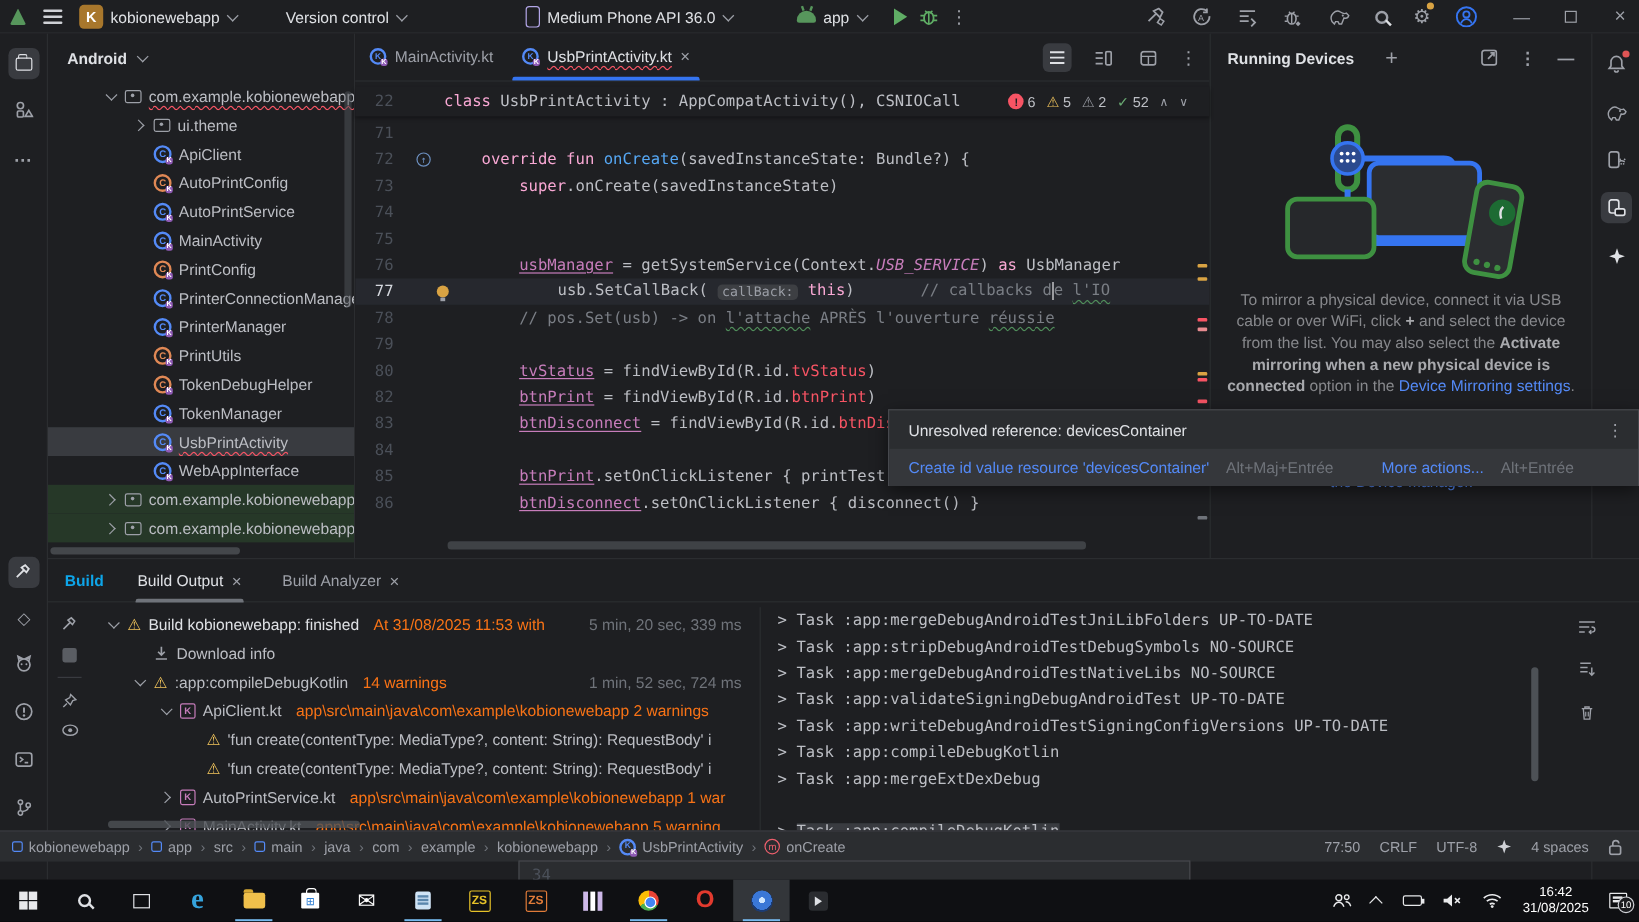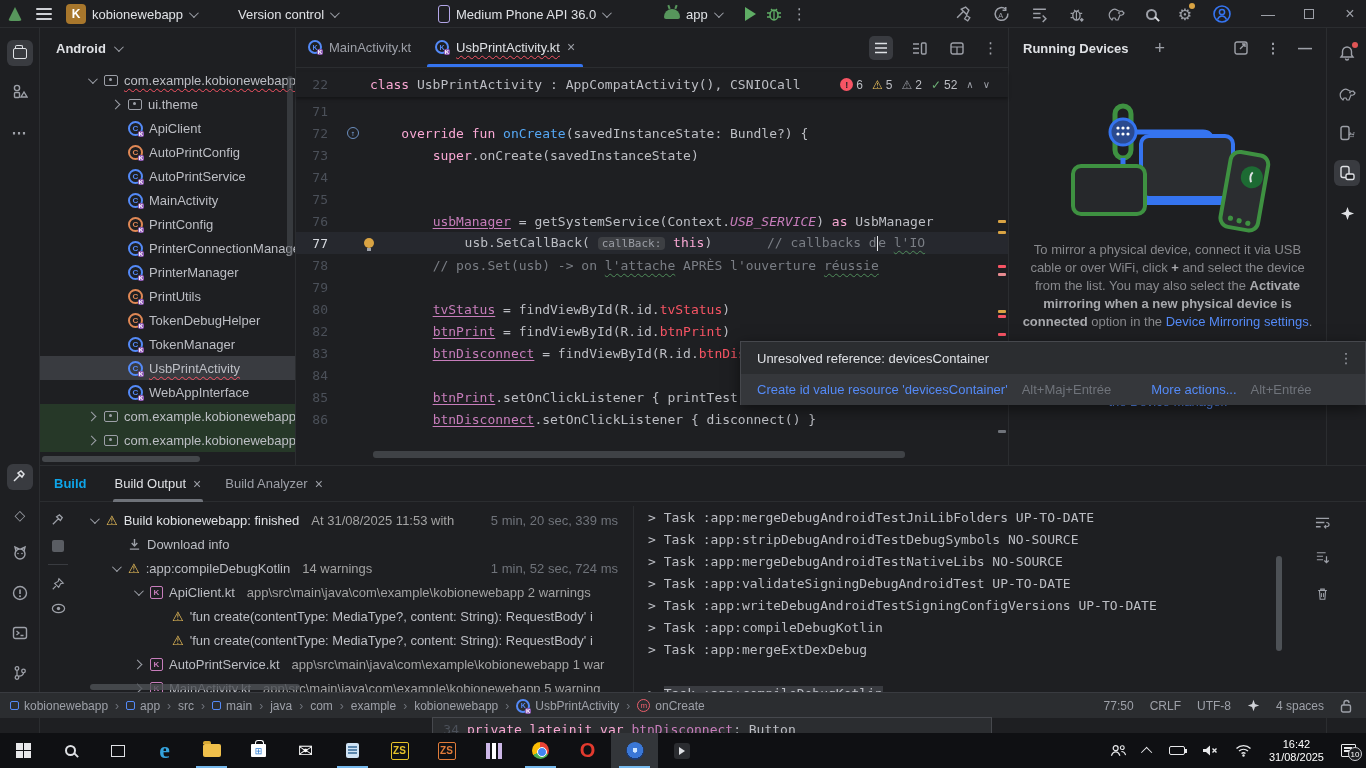--- a/index.html
+++ b/index.html
@@ -121,21 +121,21 @@
   .b-tabrow { height:36px; display:flex; align-items:center; gap:26px; padding-left:14px; border-bottom:1px solid #2b2d30; }
   .b-title { color:#0ea5e9; font-weight:bold; }
   .btab { display:flex; align-items:center; gap:7px; color:#9da0a8; height:36px; position:relative; padding:0 2px; }
   .btab.active { color:#dfe1e5; }
   .btab.active:after { content:""; position:absolute; left:0; right:0; bottom:0; height:3px; background:#6f737a; border-radius:2px 2px 0 0; }
   #binner { position:absolute; left:0; top:37px; width:36px; bottom:0; display:flex; flex-direction:column; align-items:center; gap:12px; padding-top:10px; color:#9da0a8; }
   .sqr { width:12px; height:12px; background:#5a5d63; border-radius:2px; }
   .hr { width:20px; height:1px; background:#393b40; }
   #btree { position:absolute; left:36px; top:42px; width:556px; bottom:0; overflow:hidden; }
   .btrow { height:24px; display:flex; align-items:center; gap:6px; white-space:nowrap; position:relative; }
-  .btrow .meta { color:#a3a3a3; margin-left:6px; }
+  .btrow .meta { color:#f97316; margin-left:6px; }
   .btrow .time { position:absolute; right:14px; color:#6f737a; }
   .warn-ic { color:#f2c55c; font-size:13px; }
   .ktfile-ic { width:13px; height:13px; border:1.5px solid #c77dbb; border-radius:2px; color:#c77dbb; font-size:8px; font-weight:bold; display:flex; align-items:center; justify-content:center; }
   .hscroll-b { position:absolute; left:50px; bottom:2px; width:210px; height:6px; background:#4d5156; border-radius:3px; opacity:.8; }
   #bconsole { position:absolute; left:593px; top:40px; width:652px; bottom:0; overflow:hidden; font-family:"DejaVu Sans Mono", monospace; border-left:1px solid #2b2d30; padding-left:14px; }
   .conline { height:22px; white-space:pre; display:flex; align-items:center; }
   .conline .selbg { background:#393b40; }
   #con-scroll { position:absolute; right:84px; top:90px; width:6px; height:95px; background:#4d5156; border-radius:3px; }
   #con-tools { position:absolute; right:36px; top:50px; display:flex; flex-direction:column; gap:22px; color:#9da0a8; align-items:center; }
 
@@ -576,21 +576,21 @@
     <span class="strip-ic" style="top:172px">
       <svg width="15" height="15" viewBox="0 0 16 16">
           <path d="M8 1 L9.8 6.2 L15 8 L9.8 9.8 L8 15 L6.2 9.8 L1 8 L6.2 6.2 Z" fill="#dfe1e5"></path>
         </svg>
     </span>
   </div>
 
   <div id="build">
     <div class="b-tabrow">
       <span class="b-title">Build</span>
-      <div id="btabs" style="display:flex;gap:20px;height:36px">
+      <div id="btabs" style="display:flex;gap:30px;height:36px">
           <div class="btab active">
             <span>Build Output</span>
             <span class="closex">×</span>
           </div>
           <div class="btab">
             <span>Build Analyzer</span>
             <span class="closex">×</span>
           </div>
         </div>
     </div>
@@ -771,21 +771,20 @@
       <span>4 spaces</span>
       <svg width="12" height="14" viewBox="0 0 12 14">
           <rect x="1.5" y="6" width="9" height="7" rx="1.5" fill="none" stroke="#9da0a8" stroke-width="1.4"></rect>
           <path d="M4 6 V4 a2.5 2.5 0 0 1 5 0" fill="none" stroke="#9da0a8" stroke-width="1.4"></path>
         </svg>
     </div>
   </div>
 
   <div id="codetip">
     <span class="lnum">34</span>
-    <span id="codetip-code"><span class="s-kw">private lateinit var </span><span class="s-fld">btnDisconnect</span><span class="s-pl">: Button</span></span>
   </div>
 
   <div id="taskbar">
     <div id="tb-apps" style="display:flex">
         <div class="tb-cell">
           <span class="win-logo">
             <i></i>
             <i></i>
             <i></i>
             <i></i>

